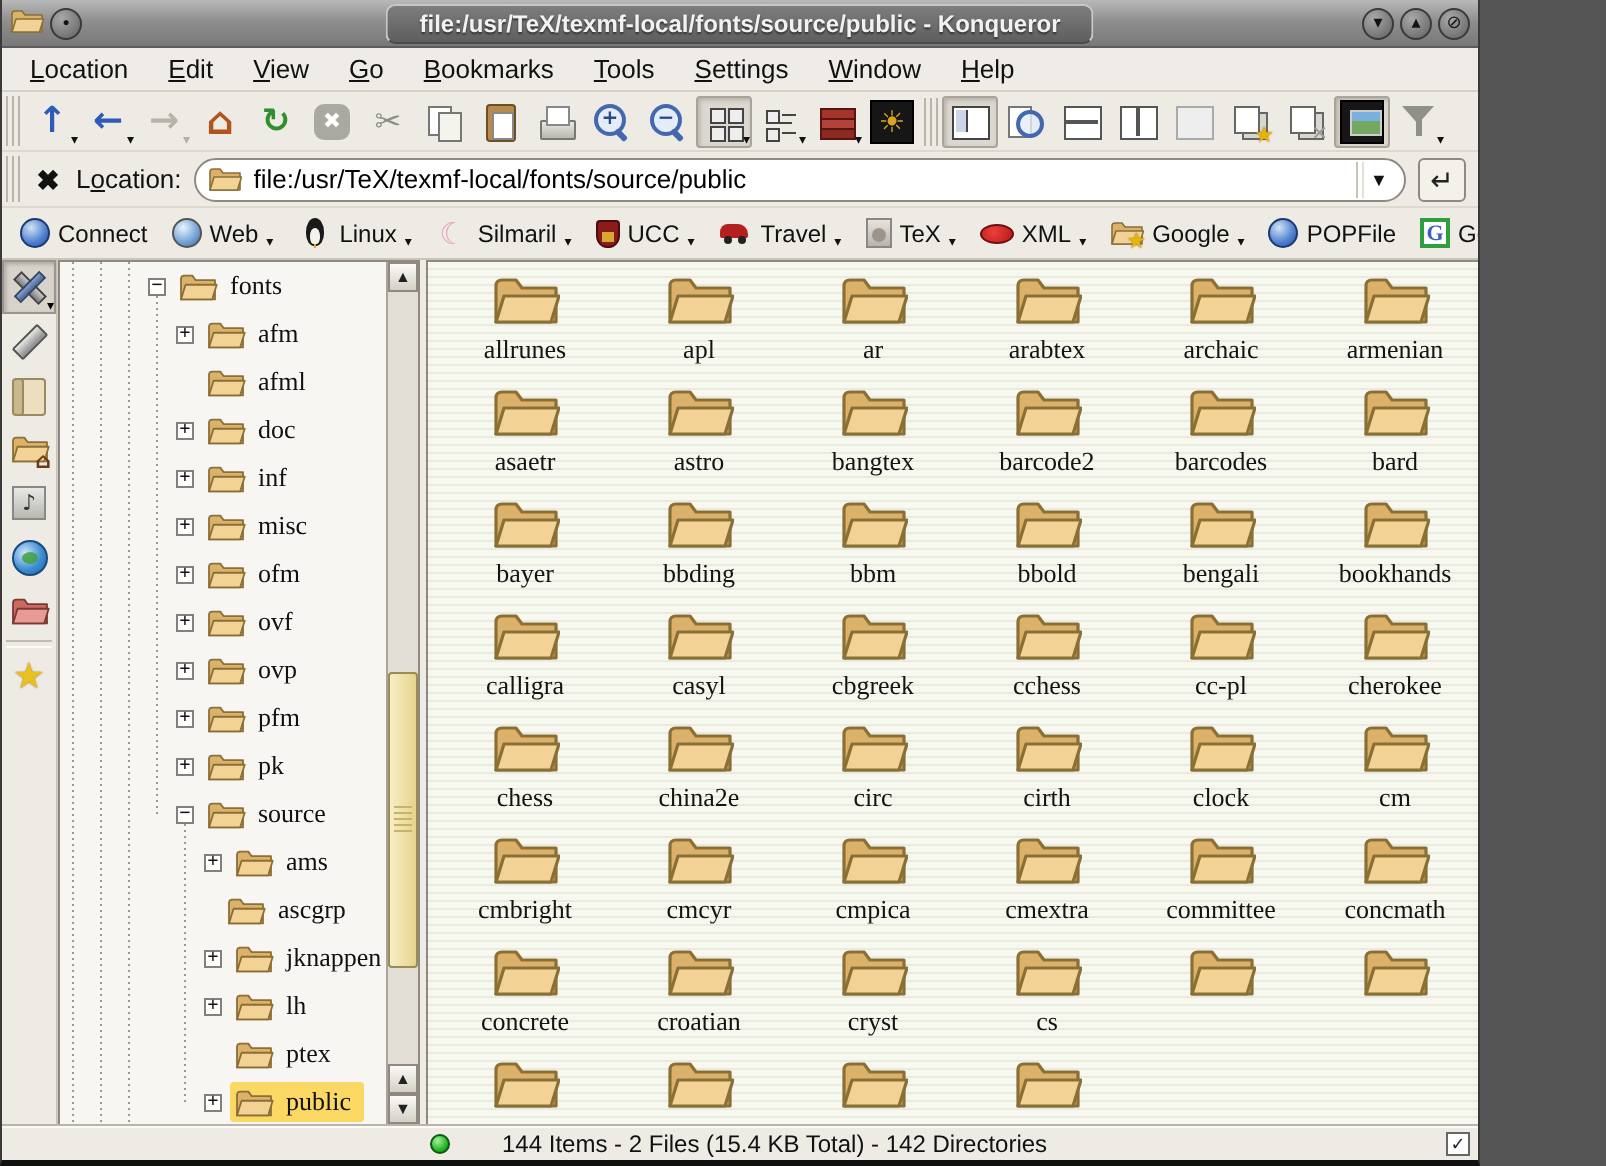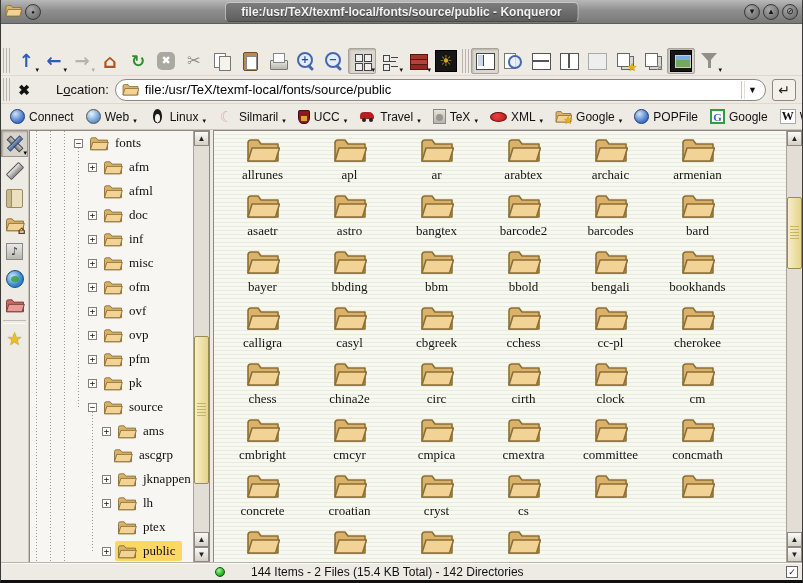--- a/index.html
+++ b/index.html
@@ -1,17 +1,17 @@
 <!DOCTYPE html>
 <html><head>
 <meta charset="utf-8">
 <style>
   html,body{margin:0;padding:0;background:#555;}
   *{box-sizing:border-box;}
-  .window{position:relative;width:803px;height:583px;background:#eeeae4;overflow:hidden;
+  .window{position:relative;width:740px;height:583px;background:#eeeae4;overflow:hidden;
     font-family:"Liberation Sans",sans-serif;font-size:13px;color:#111;
     border-left:1px solid #3a3a3a;border-right:1px solid #3a3a3a;border-bottom:3px solid #101010;}
   
   .titlebar{position:absolute;left:0;top:0;right:0;height:24px;
     background:linear-gradient(#b9b9b9,#8f8f8f 45%,#787878);border-bottom:1px solid #5c5c5c;
     display:flex;align-items:center;padding:0 4px;}
   .title-left{display:flex;align-items:center;gap:3px;}
   .title-plaque{position:absolute;left:50%;transform:translateX(-50%);top:2px;height:20px;
     background:linear-gradient(#7d7d7d,#5e5e5e);border:1px solid #c8c8c8;border-bottom-color:#4a4a4a;
     border-radius:5px;display:flex;align-items:center;padding:0 16px;white-space:nowrap;}
@@ -101,21 +101,21 @@
   .x-overlay{position:absolute;right:0px;bottom:-1px;font-size:10px;color:#999;font-weight:bold;}
   .icon-image-preview::before{content:"";position:absolute;left:4px;top:4px;width:14px;height:11px;
     background:linear-gradient(#7ab0e0 40%,#74a860 40%);border:1px solid #ccc;}
   .icon-filter::before{content:"";position:absolute;left:3px;top:3px;width:0;height:0;
     border-left:8px solid transparent;border-right:8px solid transparent;border-top:9px solid #90908a;}
   .icon-filter::after{content:"";position:absolute;left:10px;top:10px;width:3px;height:8px;
     background:#90908a;}
   
   .clear-btn{width:24px;height:22px;border:none;background:transparent;font-size:14px;
     font-weight:bold;color:#111;display:flex;align-items:center;justify-content:center;}
-  .loc-label{margin:0 6px 0 20px;white-space:nowrap;}
+  .loc-label{margin:0 6px 0 2px;white-space:nowrap;}
   .loc-label u{text-decoration:underline;}
   .loc-field{flex:1;height:22px;background:#fff;border:1px solid #8e8a82;border-radius:11px;
     display:flex;align-items:center;padding:0 2px 0 6px;margin-right:4px;}
   .loc-field input{flex:1;border:none;outline:none;font-family:"Liberation Sans",sans-serif;
     font-size:13px;background:transparent;padding:0 4px;}
   .loc-drop{width:22px;height:18px;border-left:1px solid #c8c4bc;display:flex;align-items:center;
     justify-content:center;font-size:9px;color:#111;
     background:repeating-linear-gradient(to right,transparent 0 2px,#e4e0d8 2px 3px) left/4px 100% no-repeat;}
   .go-btn{width:24px;height:22px;border:1px solid #8e8a82;border-radius:3px;background:#f4f0ea;
     margin:0 6px 0 2px;display:flex;align-items:center;justify-content:center;font-size:14px;color:#222;}
@@ -248,20 +248,31 @@
     <div class="title-plaque">
       <span class="title-text">file:/usr/TeX/texmf-local/fonts/source/public - Konqueror</span>
     </div>
     <div class="title-right" id="title-buttons">
         <span class="tb-circle">▾</span>
         <span class="tb-circle">▴</span>
         <span class="tb-circle">⊘</span>
       </div>
   </div>
 
+  <div class="menubar" id="menubar">
+      <span class="menu-item"><u>L</u>ocation</span>
+      <span class="menu-item"><u>E</u>dit</span>
+      <span class="menu-item"><u>V</u>iew</span>
+      <span class="menu-item"><u>G</u>o</span>
+      <span class="menu-item"><u>B</u>ookmarks</span>
+      <span class="menu-item"><u>T</u>ools</span>
+      <span class="menu-item"><u>S</u>ettings</span>
+      <span class="menu-item"><u>W</u>indow</span>
+      <span class="menu-item"><u>H</u>elp</span>
+    </div>
 
   <div class="toolbar tb-main">
     <div class="handle"></div>
     <div id="toolbar-buttons" style="display:flex;align-items:center;">
         <button class="tbtn">
           <span class="ticon icon-up">
             <span class="glyph-blue">↑</span>
           </span>
           <span class="dd">▾</span>
         </button>

